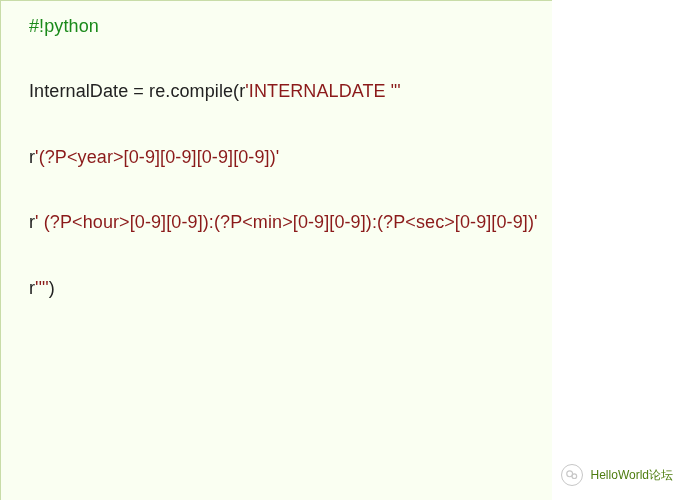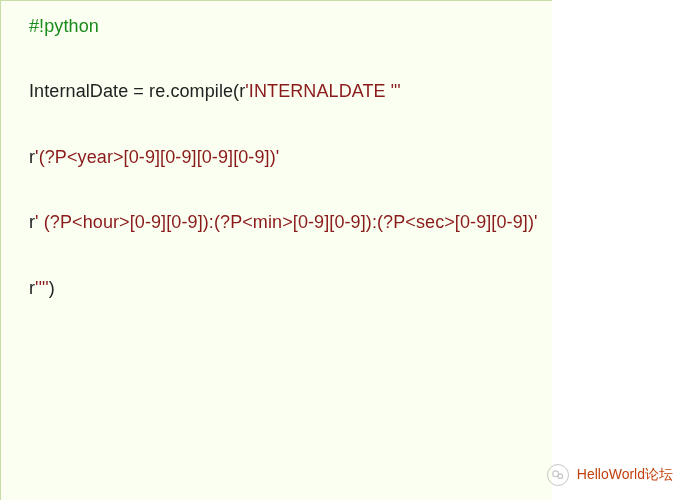--- a/index.html
+++ b/index.html
@@ -33,22 +33,22 @@
   .shebang { color: #1a8a1a; }
   .normal  { color: #222222; text-align: right; }
   .string  { color: #8b1a1a; }
   .watermark {
     position: absolute;
     right: 18px;
     bottom: 14px;
     display: flex;
     align-items: center;
     gap: 8px;
-    color: #c2410c;
-    font-size: 14px;
+    color: #4d7c0f;
+    font-size: 12px;
   }
   .wm-icon {
     width: 22px;
     height: 22px;
     border-radius: 50%;
     border: 1.5px solid #c7c7c7;
     display: flex;
     align-items: center;
     justify-content: center;
     box-sizing: border-box;

